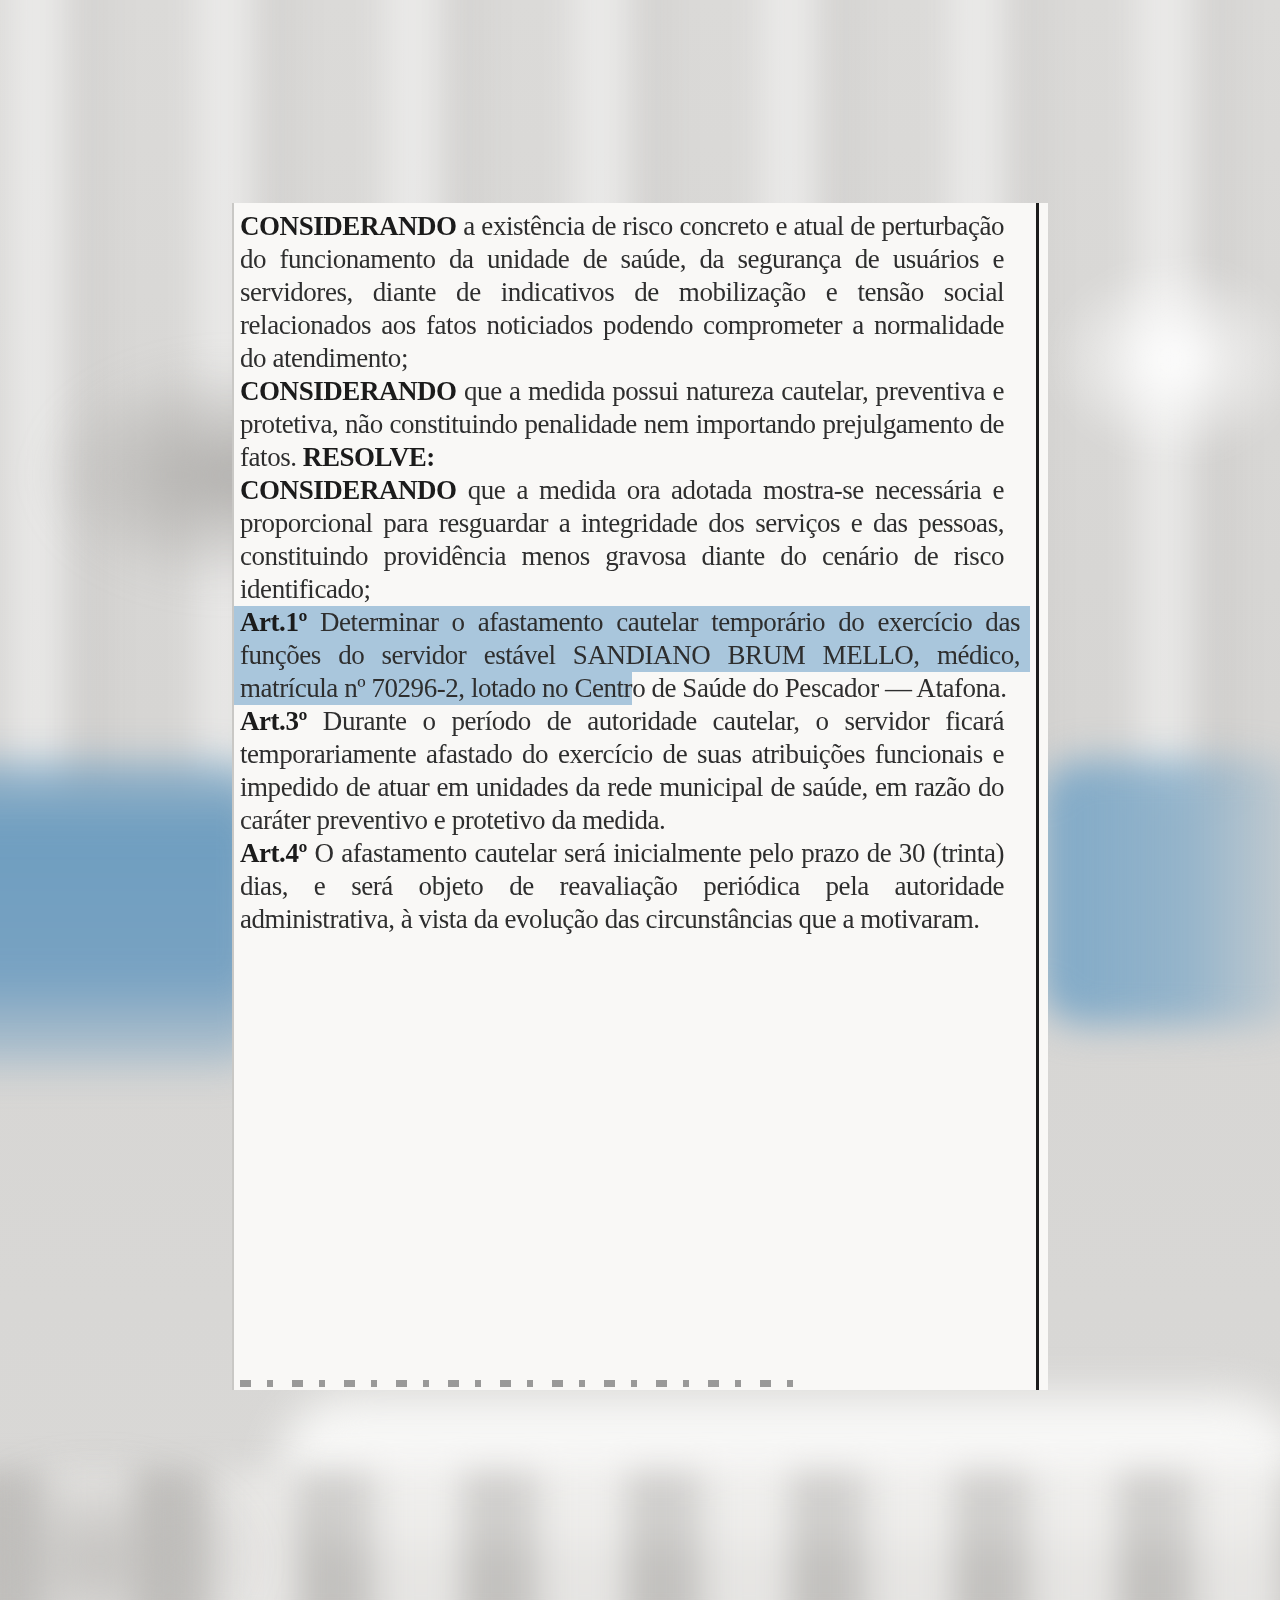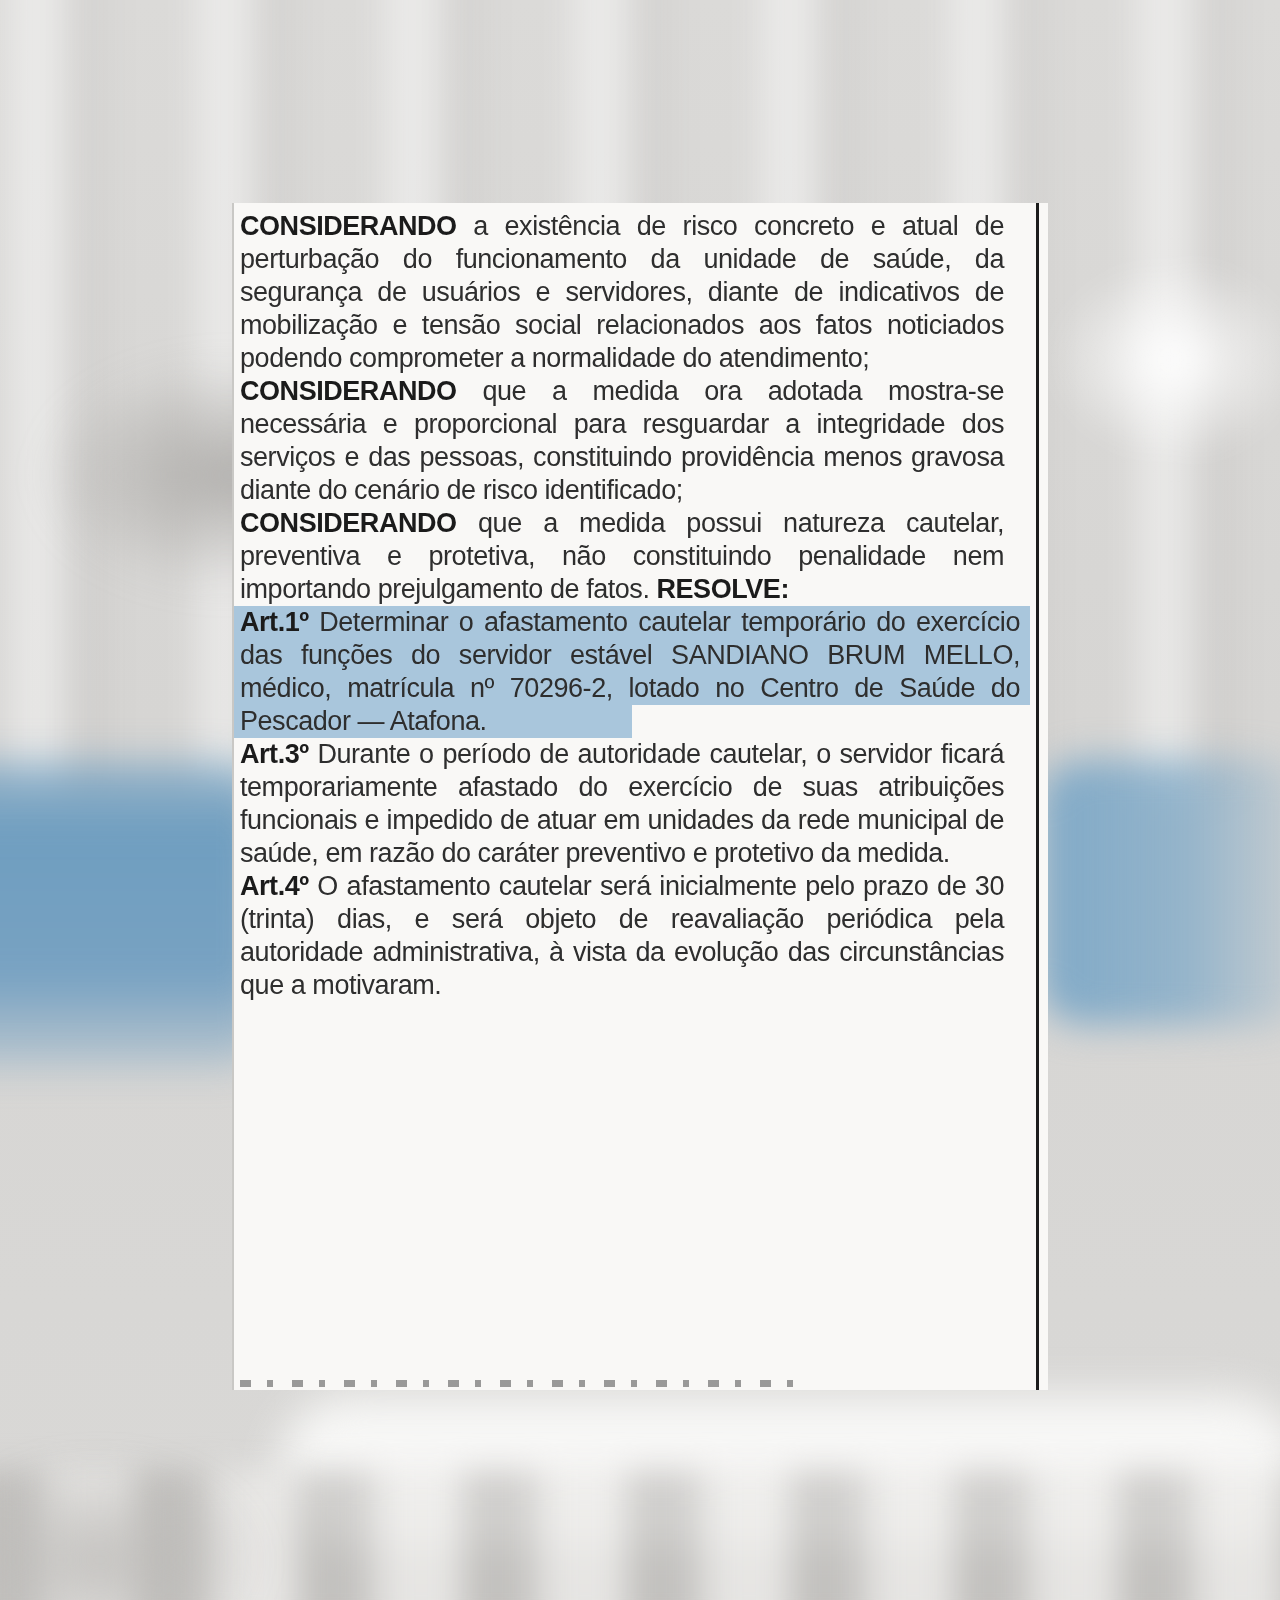--- a/index.html
+++ b/index.html
@@ -1,19 +1,19 @@
 <!DOCTYPE html>
 <html><head>
 <meta charset="utf-8">
 <style>
   html,body{margin:0;padding:0;background:#d7d6d4;}
   .canvas{
     position:relative;width:1280px;height:1600px;overflow:hidden;
     background:linear-gradient(180deg,#dbdad8 0%,#d6d5d3 45%,#d9d8d6 100%);
-    font-family:Liberation Sans, sans-serif;
+    font-family:Liberation Serif, serif;
   }
   
   .bg{position:absolute;pointer-events:none;}
   .bg-streaks-top{
     left:-40px;top:-40px;width:1360px;height:840px;
     background:repeating-linear-gradient(90deg,
       rgba(255,255,255,0) 0 38px, rgba(255,255,255,.55) 60px 92px,
       rgba(120,118,115,.08) 118px 140px, rgba(255,255,255,0) 164px 188px);
     filter:blur(16px);opacity:.8;
   }
@@ -95,23 +95,23 @@
 
   <div class="doc-panel">
     <div class="column-rule"></div>
 
     <div class="doc-text">
 
       <p class="para"><strong class="lead">CONSIDERANDO</strong><span> a existência de risco concreto e atual de perturbação do funcionamento da unidade de saúde, da segurança de usuários e servidores, diante de indicativos de mobilização e tensão social relacionados aos fatos noticiados podendo comprometer a normalidade do atendimento;</span></p>
 
 
 
+      <p class="para"><strong class="lead">CONSIDERANDO</strong><span> que a medida possui natureza cautelar, preventiva e protetiva, não constituindo penalidade nem importando prejulgamento de fatos. </span><strong class="lead">RESOLVE:</strong></p>
+
       <p class="para"><strong class="lead">CONSIDERANDO</strong><span> que a medida ora adotada mostra-se necessária e proporcional para resguardar a integridade dos serviços e das pessoas, constituindo providência menos gravosa diante do cenário de risco identificado;</span></p>
-
-      <p class="para"><strong class="lead">CONSIDERANDO</strong><span> que a medida possui natureza cautelar, preventiva e protetiva, não constituindo penalidade nem importando prejulgamento de fatos. </span><strong class="lead">RESOLVE:</strong></p>
 
       <p class="para highlighted"><strong class="lead">Art.1º</strong><span> Determinar o afastamento cautelar temporário do exercício das funções do servidor estável SANDIANO BRUM MELLO, médico, matrícula nº 70296-2, lotado no Centro de Saúde do Pescador — Atafona.</span></p>
 
 
       <p class="para"><strong class="lead">Art.3º</strong><span> Durante o período de autoridade cautelar, o servidor ficará temporariamente afastado do exercício de suas atribuições funcionais e impedido de atuar em unidades da rede municipal de saúde, em razão do caráter preventivo e protetivo da medida.</span></p>
 
       <p class="para"><strong class="lead">Art.4º</strong><span> O afastamento cautelar será inicialmente pelo prazo de 30 (trinta) dias, e será objeto de reavaliação periódica pela autoridade administrativa, à vista da evolução das circunstâncias que a motivaram.</span></p>
 
     </div>
 

